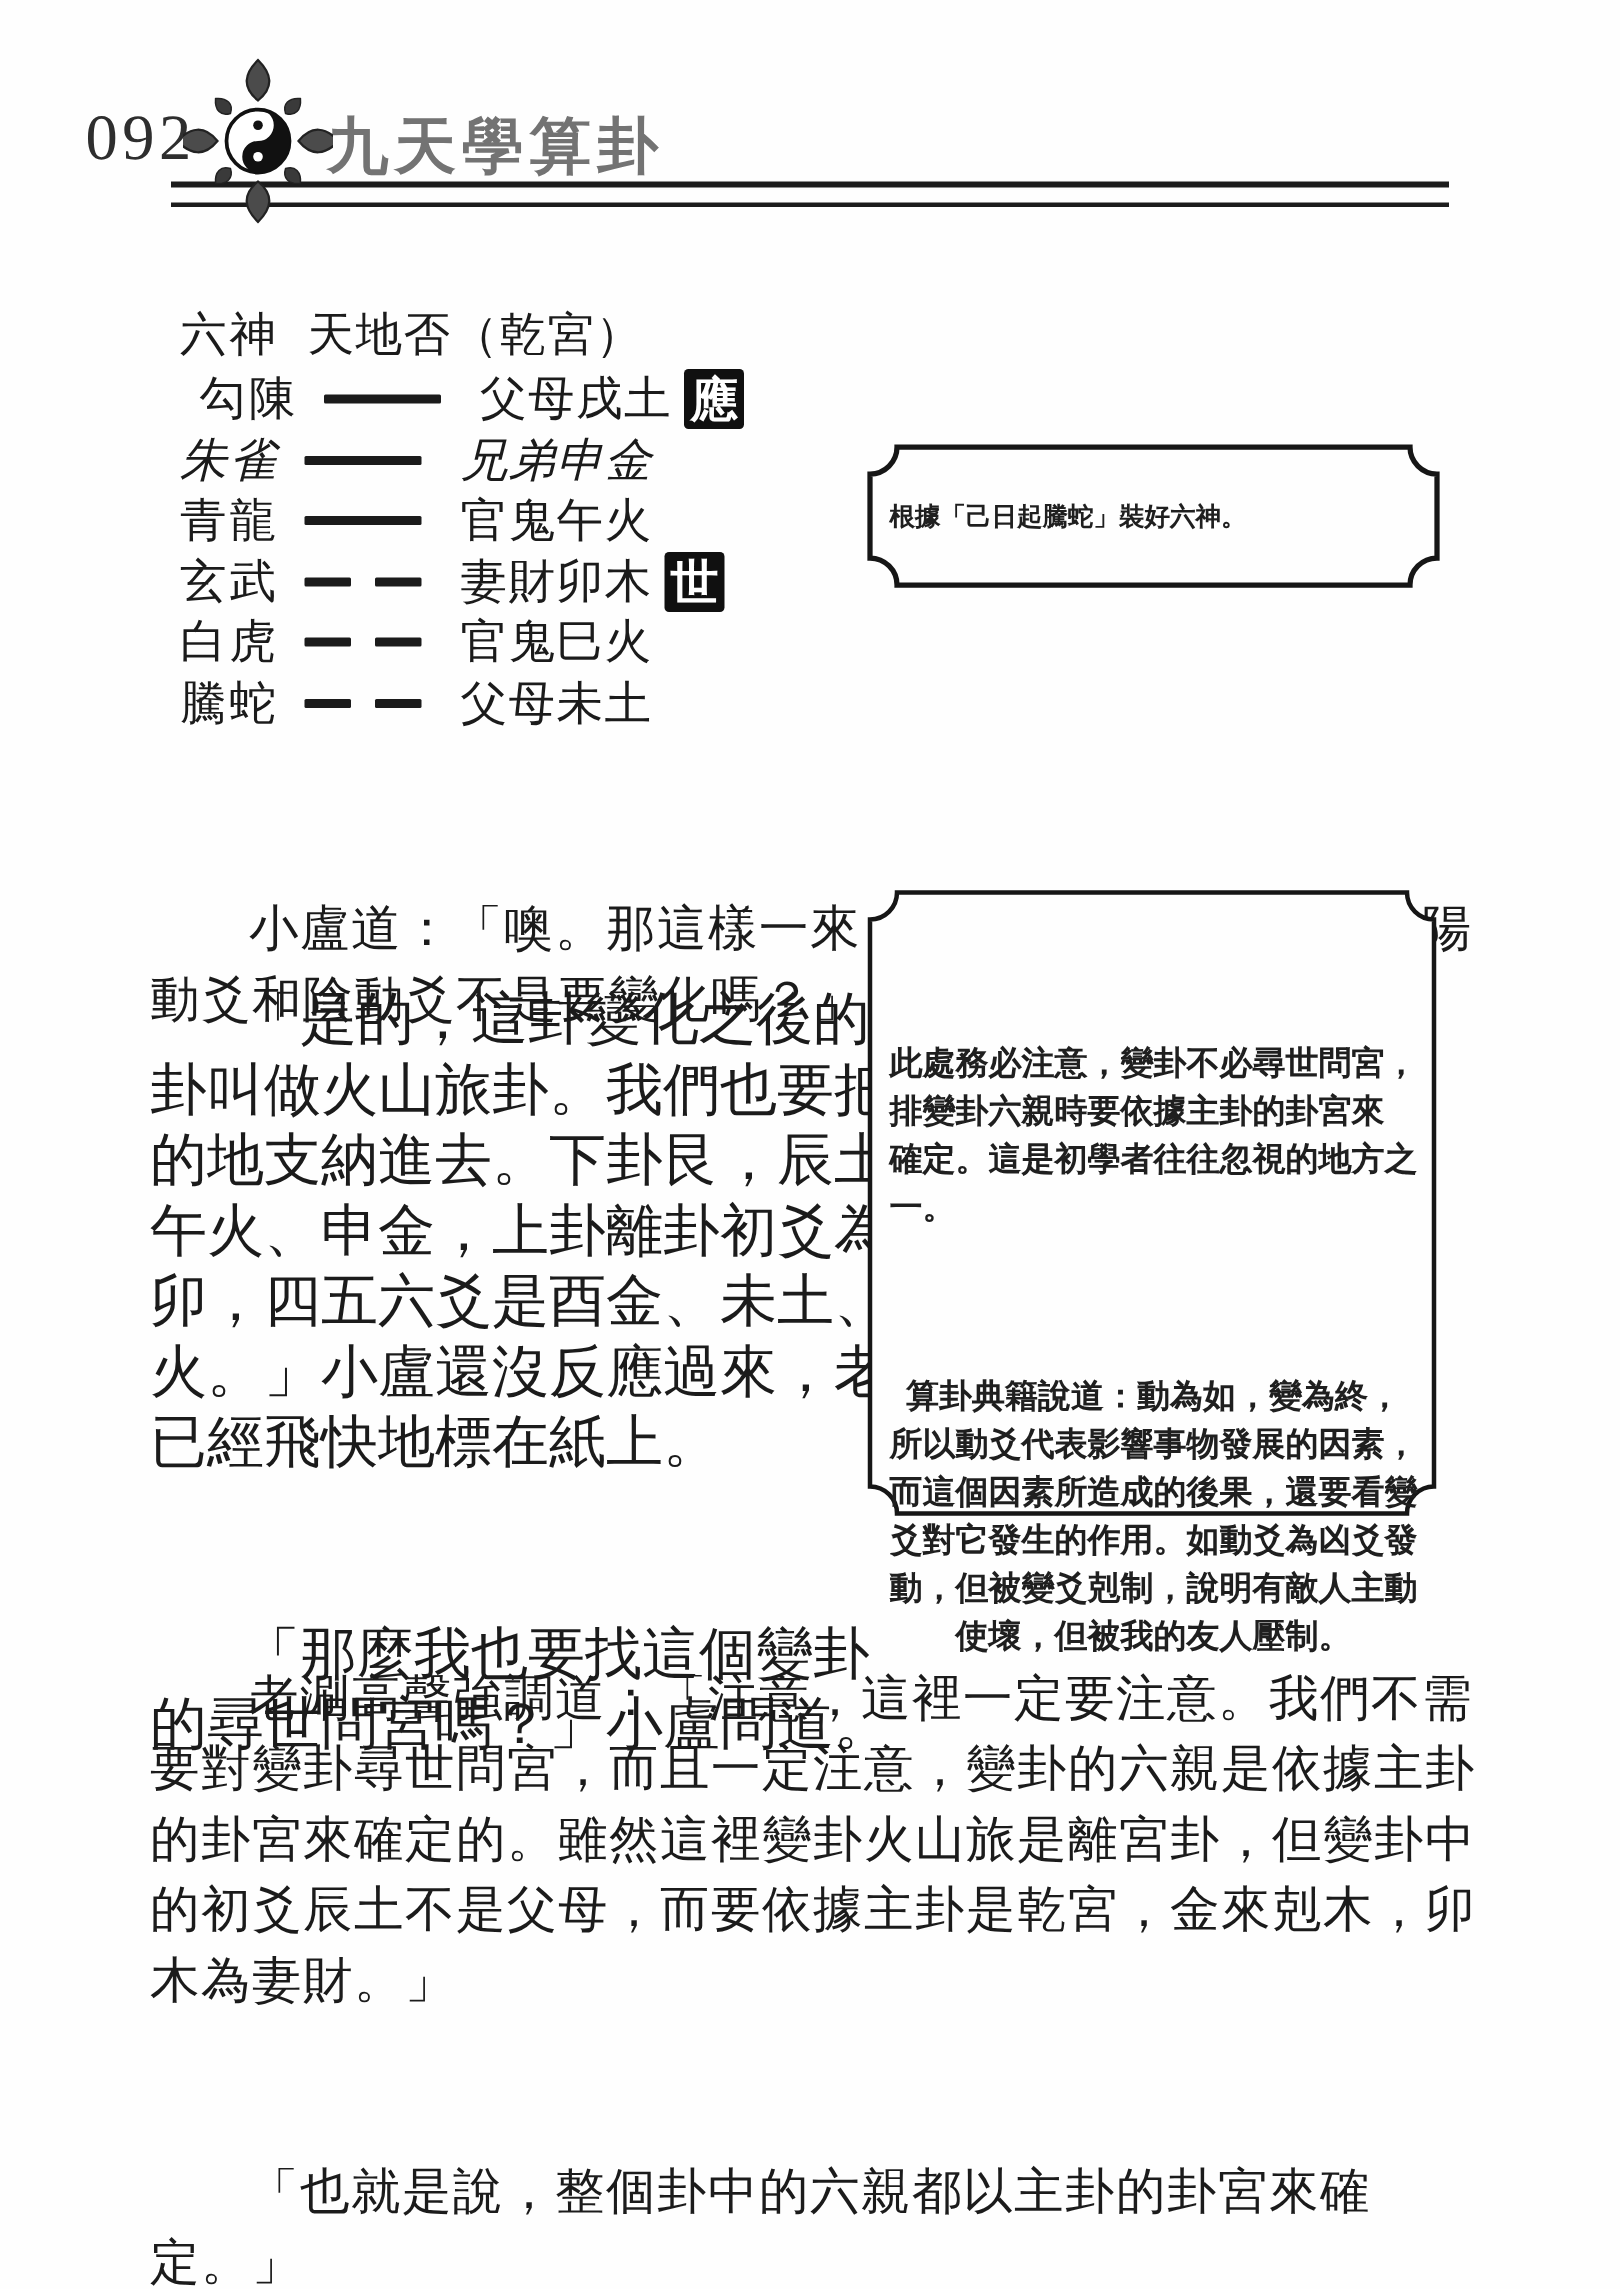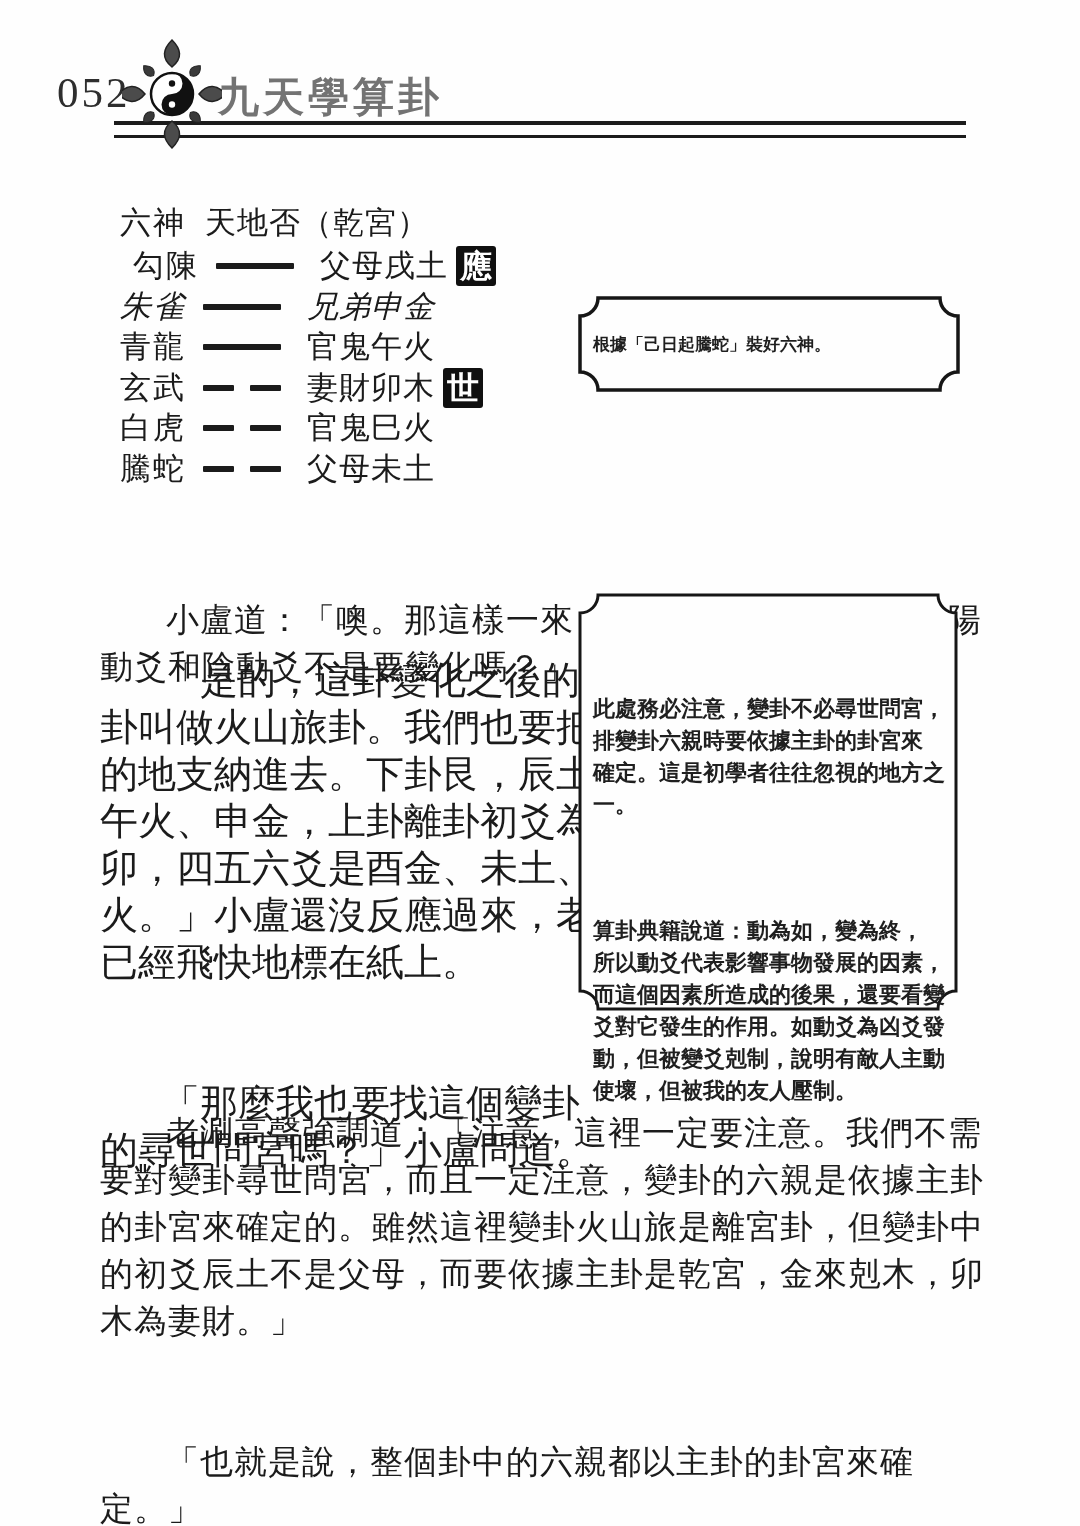--- a/index.html
+++ b/index.html
@@ -50,38 +50,38 @@
   .callout svg{position:absolute;left:0;top:0;}
   .callout .ctext{
     position:absolute;z-index:2;
     font-family:"Liberation Sans","DejaVu Sans",sans-serif;
     font-weight:700;color:#1f1f1f;white-space:pre;
   }
   .callout1{left:578px;top:296px;width:382px;height:96px;}
   .callout1 .ctext{left:15px;top:0;height:100%;display:flex;align-items:center;font-size:17px;letter-spacing:0px;}
   .callout2{left:578px;top:593px;width:372px;height:418px;}
   .callout2 .ctext{left:15px;top:36px;font-size:22px;line-height:32px;}
-  .callout2 .cpara2{margin-top:30px;}
+  .callout2 .cpara2{margin-top:30px;text-align:center;}
   
   .bodyblock{
     position:absolute;white-space:pre;
     font-size:33px;line-height:47px;letter-spacing:1px;color:#1b1b1b;
   }
   .bodyblock p{margin:0;text-indent:66px;white-space:pre;}
   .para1{left:100px;top:503px;width:884px;}
   .leftcol{left:100px;top:563px;width:482px;font-size:38px;letter-spacing:0px;}
   .leftcol p{text-indent:62px;}
   .bottomblock{left:100px;top:1016px;width:884px;}
 </style>
 </head>
 <body>
 
 <div class="page">
 
-  <div class="page-number">052</div>
+  <div class="page-number">092</div>
 
   <svg class="logo" viewBox="0 0 100 112" aria-hidden="true">
 
     <g fill="#4b4b4b" stroke="#222222" stroke-width="1.5">
       <path d="M0,-54 C9,-45 11,-36 0,-27 C-11,-36 -9,-45 0,-54 Z" transform="translate(50,56)"></path>
       <path d="M0,-54 C9,-45 11,-36 0,-27 C-11,-36 -9,-45 0,-54 Z" transform="translate(50,56) rotate(90)"></path>
       <path d="M0,-54 C9,-45 11,-36 0,-27 C-11,-36 -9,-45 0,-54 Z" transform="translate(50,56) rotate(180)"></path>
       <path d="M0,-54 C9,-45 11,-36 0,-27 C-11,-36 -9,-45 0,-54 Z" transform="translate(50,56) rotate(270)"></path>
     </g>
 

